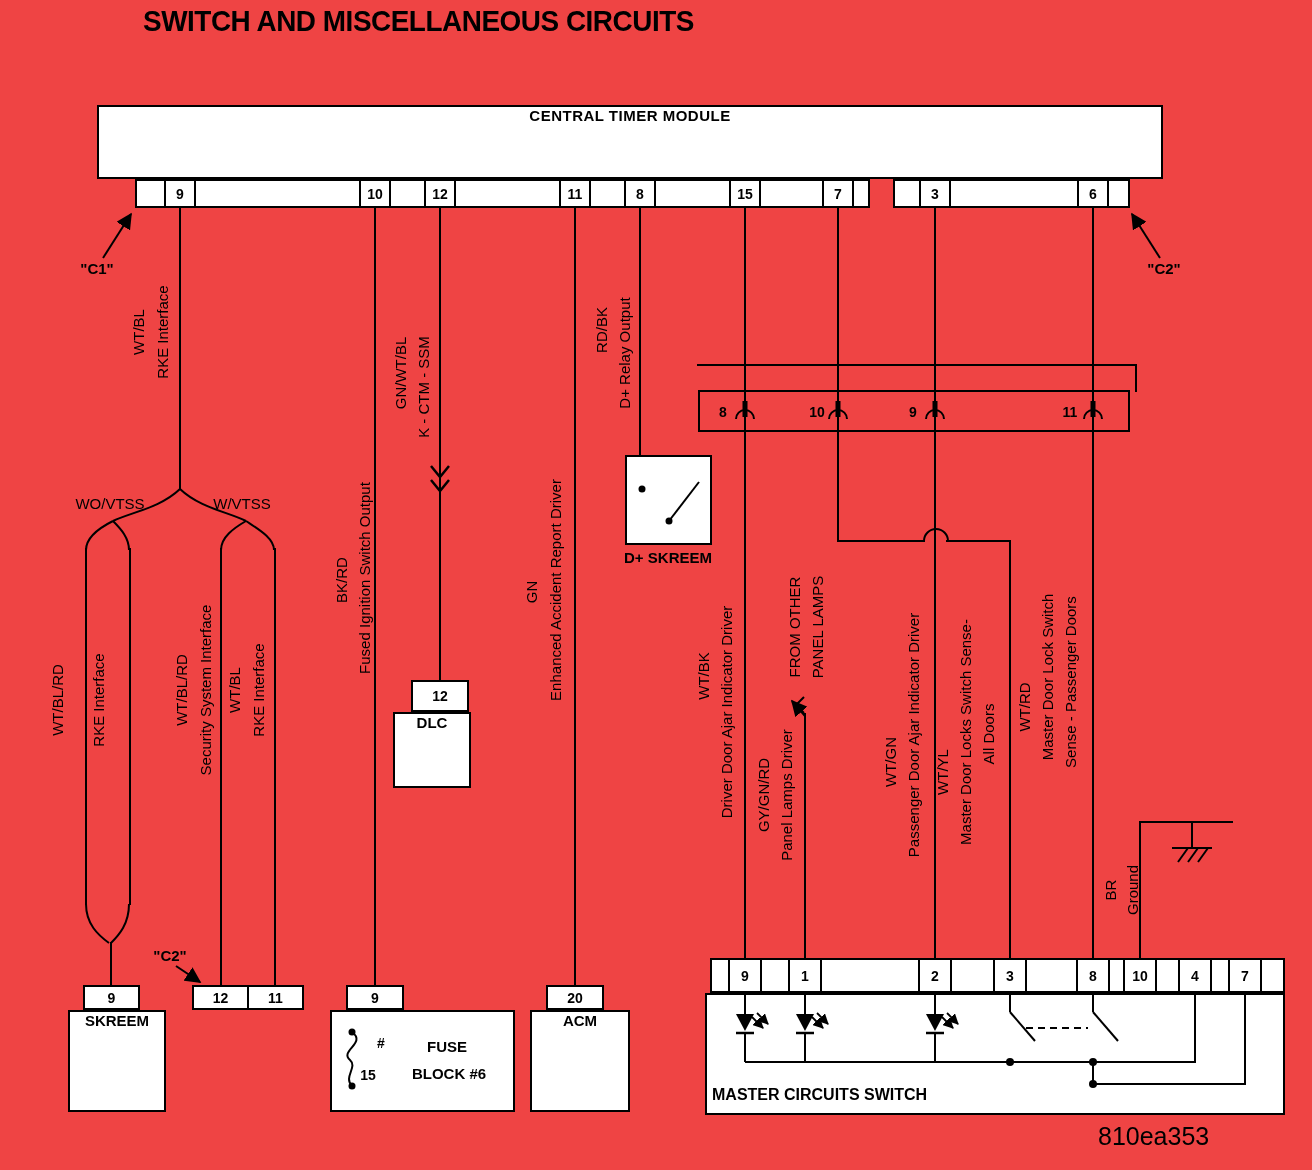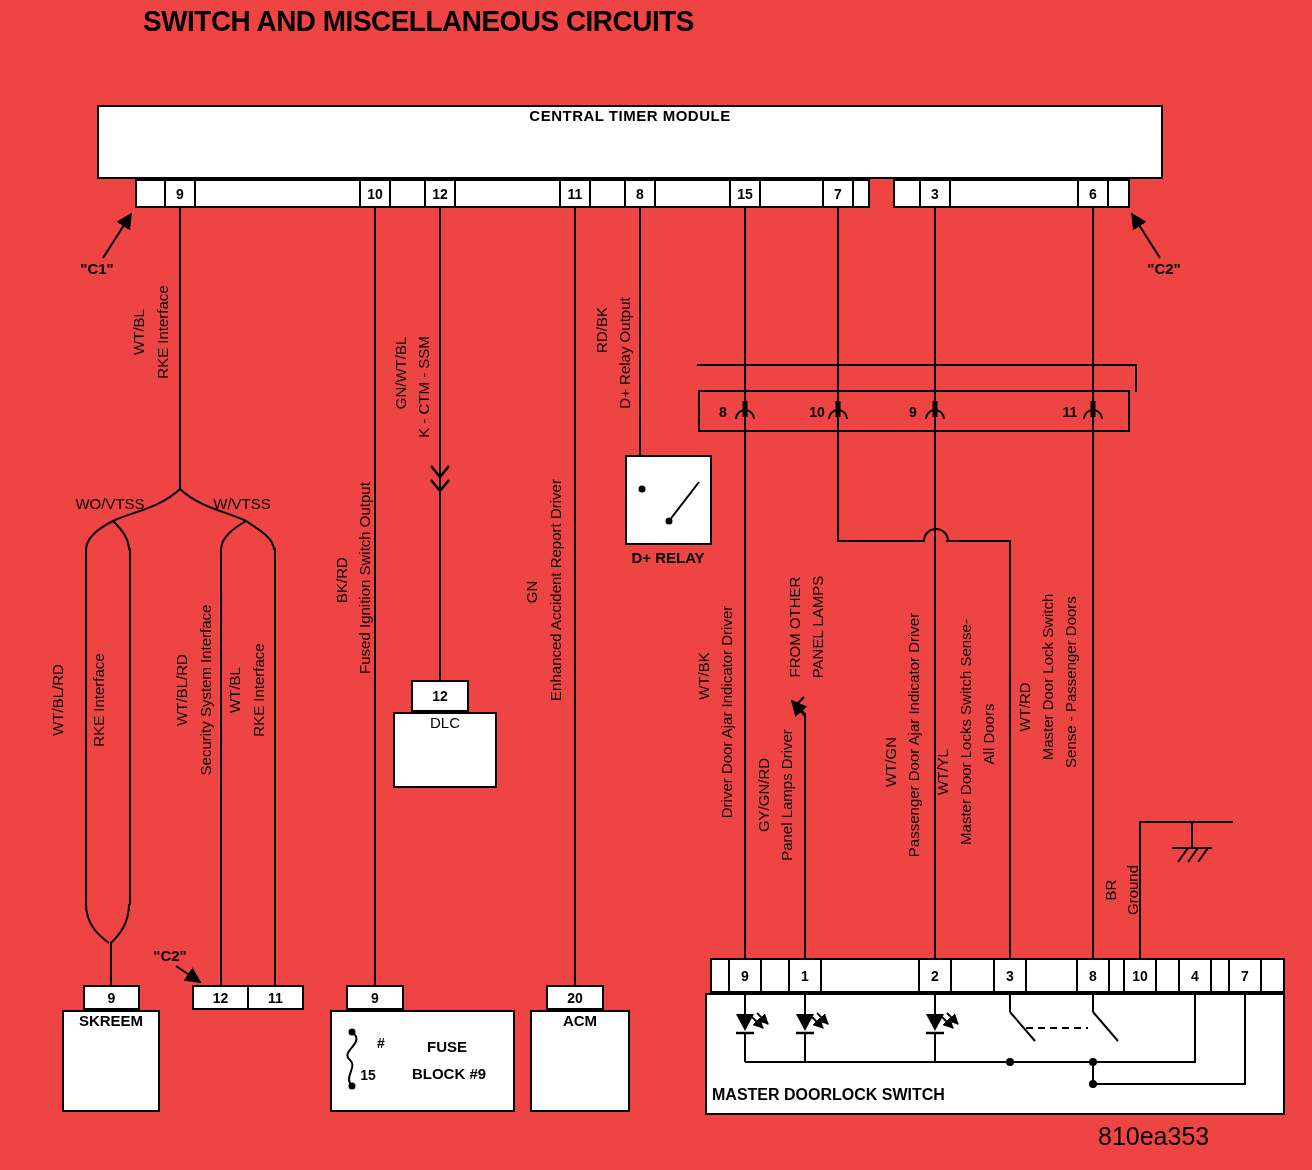--- a/index.html
+++ b/index.html
@@ -67,58 +67,58 @@
 
   <div class="wh" style="left:697px;top:364px;width:440px"></div>
   <div class="wv" style="left:1135px;top:364px;height:28px"></div>
   <div class="box nobg" style="left:698px;top:390px;width:432px;height:42px"></div>
   <div class="lbl b" style="left:723px;top:412px;font-size:14px">8</div>
   <div class="lbl b" style="left:817px;top:412px;font-size:14px">10</div>
   <div class="lbl b" style="left:913px;top:412px;font-size:14px">9</div>
   <div class="lbl b" style="left:1070px;top:412px;font-size:14px">11</div>
 
   <div class="pin" style="left:411px;top:680px;width:58px;height:32px">12</div>
-  <div class="box flexc" style="left:393px;top:712px;width:104px;height:76px;font-weight:normal;font-size:15px">
+  <div class="box flexc" style="left:393px;top:712px;width:78px;height:76px;font-weight:bold;font-size:15px">
     <span>DLC</span>
   </div>
 
   <div class="box" style="left:625px;top:455px;width:87px;height:90px"></div>
-  <div class="lbl b" style="left:668px;top:557px">D+ RELAY</div>
+  <div class="lbl b" style="left:668px;top:557px">D+ SKREEM</div>
 
   <div class="pin" style="left:83px;top:985px;width:57px;height:25px">9</div>
-  <div class="box flexc" style="left:62px;top:1010px;width:98px;height:102px;font-weight:bold;font-size:15px">
+  <div class="box flexc" style="left:68px;top:1010px;width:98px;height:102px;font-weight:bold;font-size:15px">
     <span>SKREEM</span>
   </div>
 
   <div class="pin" style="left:192px;top:985px;width:57px;height:25px">12</div>
   <div class="pin" style="left:247px;top:985px;width:57px;height:25px">11</div>
 
   <div class="pin" style="left:346px;top:985px;width:58px;height:25px">9</div>
   <div class="box" style="left:330px;top:1010px;width:185px;height:102px"></div>
   <div class="lbl b" style="left:381px;top:1043px;font-size:14px">#</div>
   <div class="lbl b" style="left:368px;top:1075px;font-size:14px">15</div>
   <div class="lbl b" style="left:447px;top:1046px">FUSE</div>
-  <div class="lbl b" style="left:449px;top:1073px">BLOCK #9</div>
+  <div class="lbl b" style="left:449px;top:1073px">BLOCK #6</div>
 
   <div class="pin" style="left:546px;top:985px;width:58px;height:25px">20</div>
   <div class="box flexc" style="left:530px;top:1010px;width:100px;height:102px;font-weight:bold;font-size:15px">
     <span>ACM</span>
   </div>
 
   <div class="box" style="left:710px;top:958px;width:575px;height:35px"></div>
   <div class="box" style="left:705px;top:993px;width:580px;height:122px"></div>
   <div class="pin" style="left:728px;top:958px;width:34px;height:35px">9</div>
   <div class="pin" style="left:788px;top:958px;width:34px;height:35px">1</div>
   <div class="pin" style="left:918px;top:958px;width:34px;height:35px">2</div>
   <div class="pin" style="left:993px;top:958px;width:34px;height:35px">3</div>
   <div class="pin" style="left:1076px;top:958px;width:34px;height:35px">8</div>
   <div class="pin" style="left:1123px;top:958px;width:34px;height:35px">10</div>
   <div class="pin" style="left:1178px;top:958px;width:34px;height:35px">4</div>
   <div class="pin" style="left:1228px;top:958px;width:34px;height:35px">7</div>
-  <div class="tl b" style="left:712px;top:1086px;font-size:16px">MASTER DOORLOCK SWITCH</div>
+  <div class="tl b" style="left:712px;top:1086px;font-size:16px">MASTER CIRCUITS SWITCH</div>
 
   <svg class="overlay" width="1312" height="1170" viewBox="0 0 1312 1170">
     <defs>
       <marker id="arr" viewBox="0 0 10 10" refX="9" refY="5" markerWidth="8" markerHeight="8" orient="auto-start-reverse">
         <path d="M0,0 L10,5 L0,10 z" fill="#000"></path>
       </marker>
       <marker id="arrs" viewBox="0 0 10 10" refX="9" refY="5" markerWidth="6" markerHeight="6" orient="auto-start-reverse">
         <path d="M0,0 L10,5 L0,10 z" fill="#000"></path>
       </marker>
     </defs>

